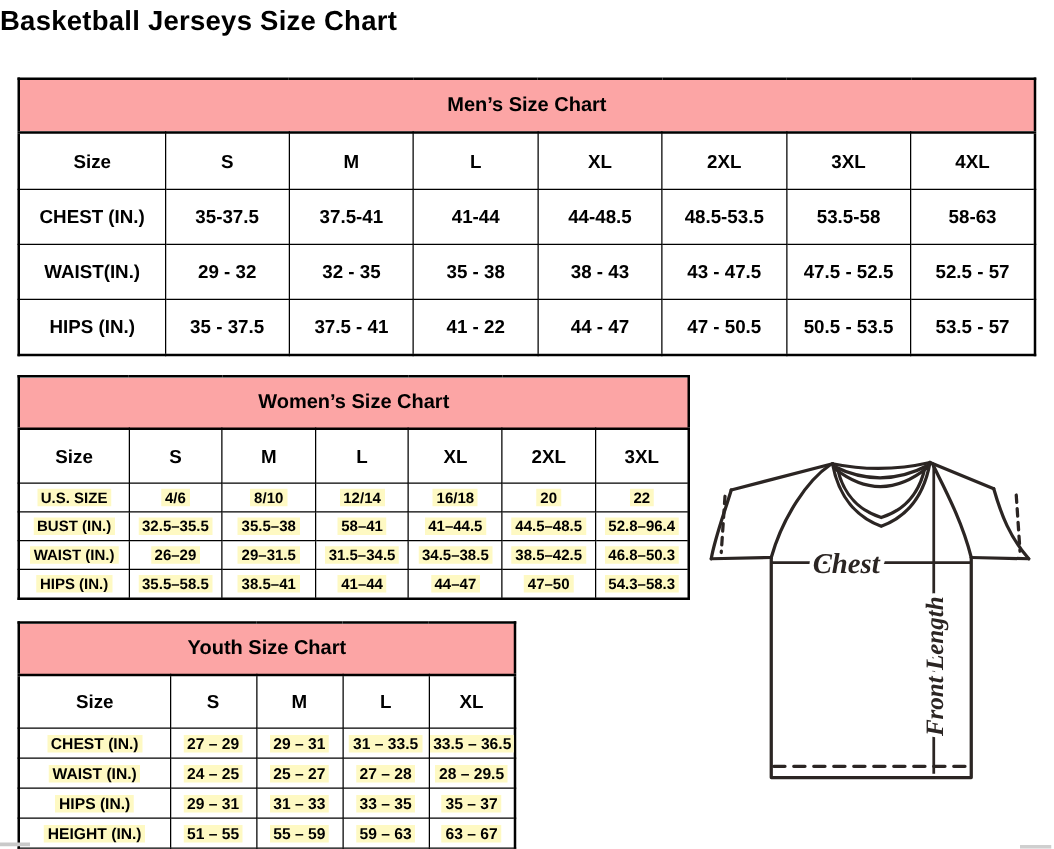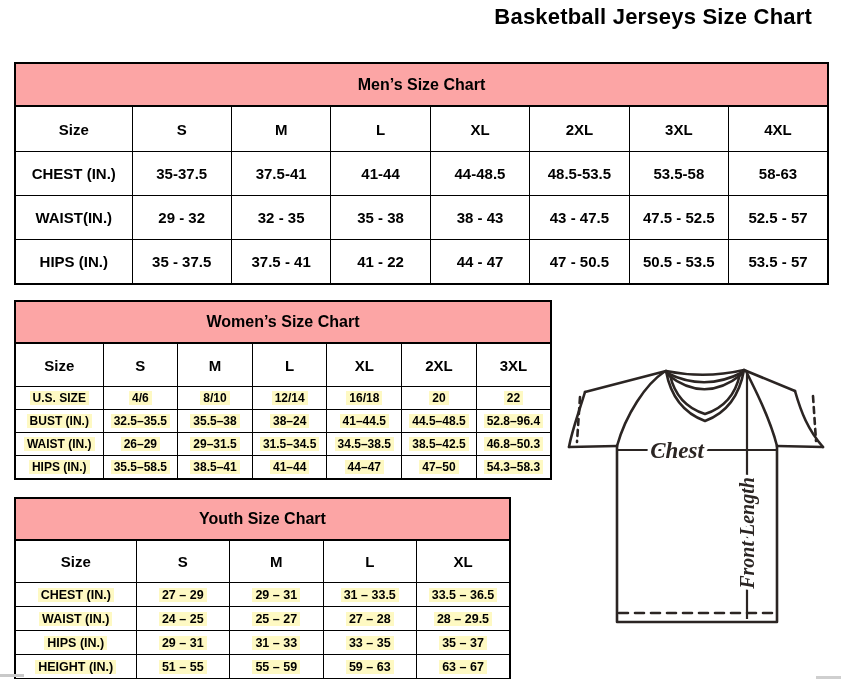--- a/index.html
+++ b/index.html
@@ -1,32 +1,32 @@
 <!DOCTYPE html>
 <html><head>
 <meta charset="utf-8">
 <style>
   html,body{margin:0;padding:0;}
   body{width:843px;height:679px;background:#fff;position:relative;overflow:hidden;
        font-family:"Liberation Sans",sans-serif;color:#000;}
-  .page-title{position:absolute;top:4px;left:0;width:812px;text-align:right;
+  .page-title{position:absolute;top:4px;left:0;width:812px;text-align:left;
        font-size:22px;font-weight:bold;letter-spacing:.2px;}
   table{border-collapse:collapse;table-layout:fixed;position:absolute;background:#fff;
        border:2px solid #000;}
   th,td{border:1px solid #000;text-align:center;vertical-align:middle;padding:0;
        font-weight:bold;overflow:hidden;white-space:nowrap;}
   tr.bar th{background:#fca5a5;font-size:16px;border-bottom:2px solid #000;}
   .men{left:14px;top:62px;width:815px;font-size:15px;}
   .men tr.bar th{height:41px;}
   .men tr.hdr th{height:44px;}
   .men tr.dr  td,.men tr.dr th{height:43px;}
   .women{left:14px;top:300px;width:538px;}
   .women tr.bar th{height:40px;}
   .women tr.hdr th{height:42px;font-size:15px;}
-  .youth{left:14px;top:497px;width:497px;}
+  .youth{left:14px;top:497px;width:399px;}
   .youth tr.bar th{height:40px;}
   .youth tr.hdr th{height:41px;font-size:15px;}
   tr.sm th,tr.sm td{height:22px;font-size:12px;}
   .youth tr.sm th,.youth tr.sm td{height:23px;font-size:12.5px;}
   .hl{background:#fef9c3;padding:0 3px;}
   .jersey{position:absolute;left:556px;top:356px;}
   .measure-text{font-family:"Liberation Serif",serif;font-style:italic;font-weight:bold;
        fill:#2b2523;paint-order:stroke;stroke:#ffffff;stroke-width:7px;stroke-linejoin:round;}
   .frag{position:absolute;height:3px;}
   .frag-l{left:0;top:674px;width:24px;background:#c9c9c9;}
@@ -113,21 +113,21 @@
     <td><span class="hl">8/10</span></td>
     <td><span class="hl">12/14</span></td>
     <td><span class="hl">16/18</span></td>
     <td><span class="hl">20</span></td>
     <td><span class="hl">22</span></td>
   </tr>
   <tr class="sm">
     <th><span class="hl">BUST (IN.)</span></th>
     <td><span class="hl">32.5–35.5</span></td>
     <td><span class="hl">35.5–38</span></td>
-    <td><span class="hl">38–24</span></td>
+    <td><span class="hl">58–41</span></td>
     <td><span class="hl">41–44.5</span></td>
     <td><span class="hl">44.5–48.5</span></td>
     <td><span class="hl">52.8–96.4</span></td>
   </tr>
   <tr class="sm">
     <th><span class="hl">WAIST (IN.)</span></th>
     <td><span class="hl">26–29</span></td>
     <td><span class="hl">29–31.5</span></td>
     <td><span class="hl">31.5–34.5</span></td>
     <td><span class="hl">34.5–38.5</span></td>

